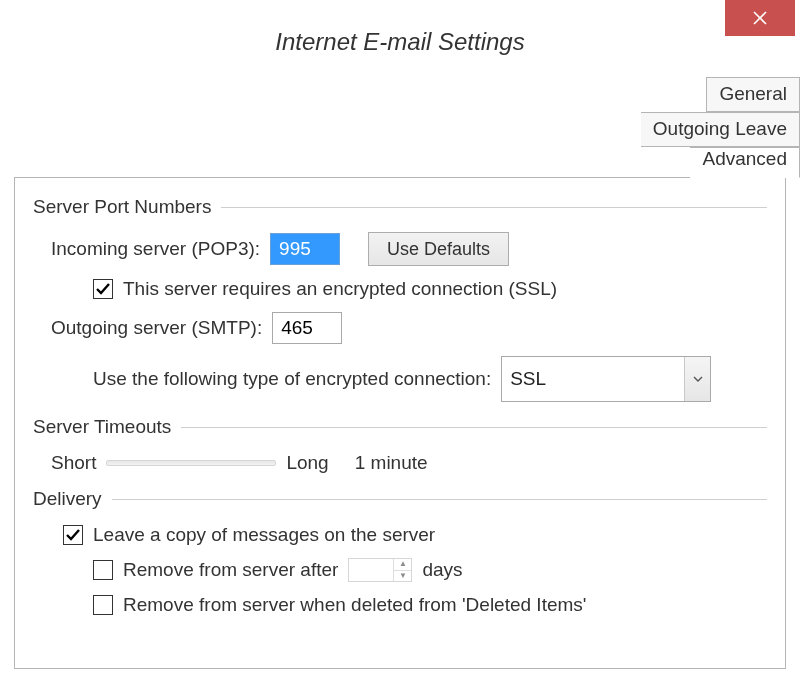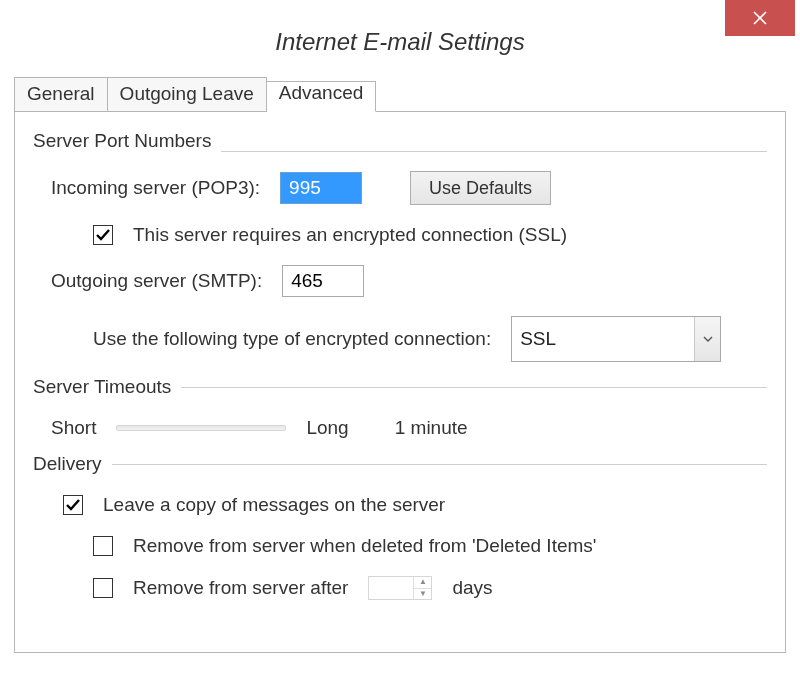--- a/index.html
+++ b/index.html
@@ -39,20 +39,21 @@
     color: #fff;
     font-size: 16px;
     cursor: default;
   }
   .close-btn svg { display:block; }
   .tabs {
     display: flex;
     align-items: flex-end;
     padding-left: 14px;
     margin-top: 20px;
+    flex-direction: column;
   }
   .tab {
     padding: 5px 12px 6px 12px;
     border: 1px solid #b5b5b5;
     background: #f7f7f7;
     font-size: 19px;
     color: #333;
     position: relative;
     top: 1px;
     cursor: default;
@@ -71,45 +72,44 @@
     margin: 0 14px 0 14px;
     padding: 18px 18px 40px 18px;
     position: relative;
   }
   .group-header {
     display: flex;
     align-items: center;
     margin-bottom: 14px;
     margin-top: 14px;
   }
-  .group-header:first-child { margin-top: 0; align-items: flex-end; }
+  .group-header:first-child { margin-top: 0; }
   .group-title {
     font-size: 19px;
     color: #333;
     white-space: nowrap;
   }
   .group-line {
     flex: 1;
     height: 1px;
     background: #cfcfcf;
     margin-left: 10px;
   }
   .row {
     display: flex;
     align-items: center;
     margin-left: 18px;
     margin-bottom: 12px;
     font-size: 19px;
-    gap: 20px;
-    margin-top: 19px;
+    gap: 10px;
   }
   .row.indent3 { margin-left: 60px; }
   .label { color: #333; }
   .num-input {
-    width: 82px;
+    width: 70px;
     height: 32px;
     border: 1px solid #a9a9a9;
     font-size: 19px;
     padding: 0 8px;
     background:#fff;
   }
   .num-input.selected {
     background: #3399ff;
     color: #fff;
     border: 1px solid #6aa0d8;
@@ -278,33 +278,33 @@
     <span class="group-line"></span>
   </div>
 
   <div class="row" style="margin-left:30px">
     <span class="cb">
       <svg width="16" height="16" viewBox="0 0 16 16">
           <polyline points="2,8 6,12 14,3" fill="none" stroke="#000" stroke-width="2.4"></polyline>
         </svg>
     </span>
     <span class="label">Leave a copy of messages on the server</span>
-  </div>
-
-  <div class="row indent3">
-    <span class="cb"></span>
-    <span class="label">Remove from server when deleted from 'Deleted Items'</span>
   </div>
 
   <div class="row indent3">
     <span class="cb"></span>
     <span class="label">Remove from server after</span>
     <span class="spinner">
       <span class="spinner-text"></span>
       <span class="spinner-btns">
         <div>▲</div>
         <div>▼</div>
       </span>
     </span>
     <span class="label">days</span>
   </div>
 
+  <div class="row indent3">
+    <span class="cb"></span>
+    <span class="label">Remove from server when deleted from 'Deleted Items'</span>
+  </div>
+
 </div>
 
 </body></html>

